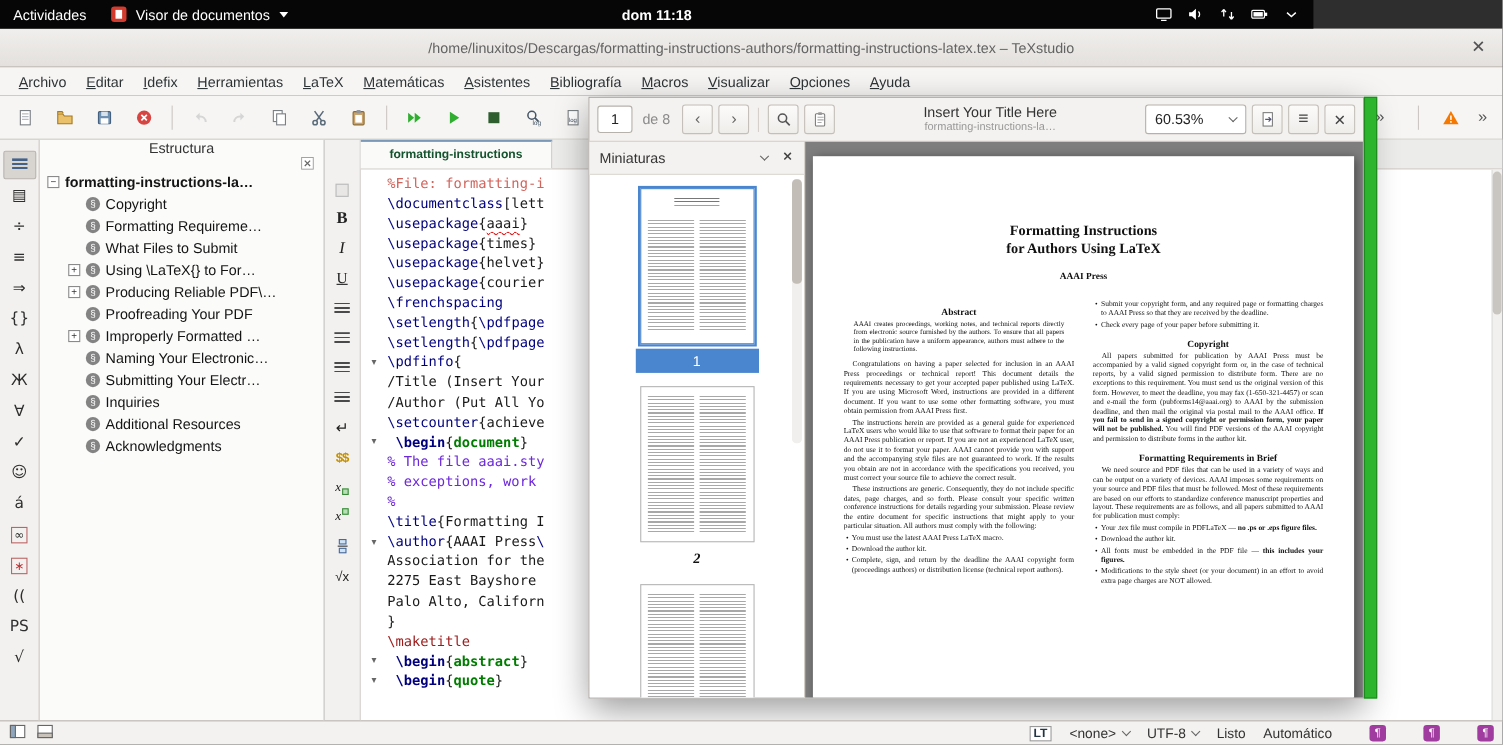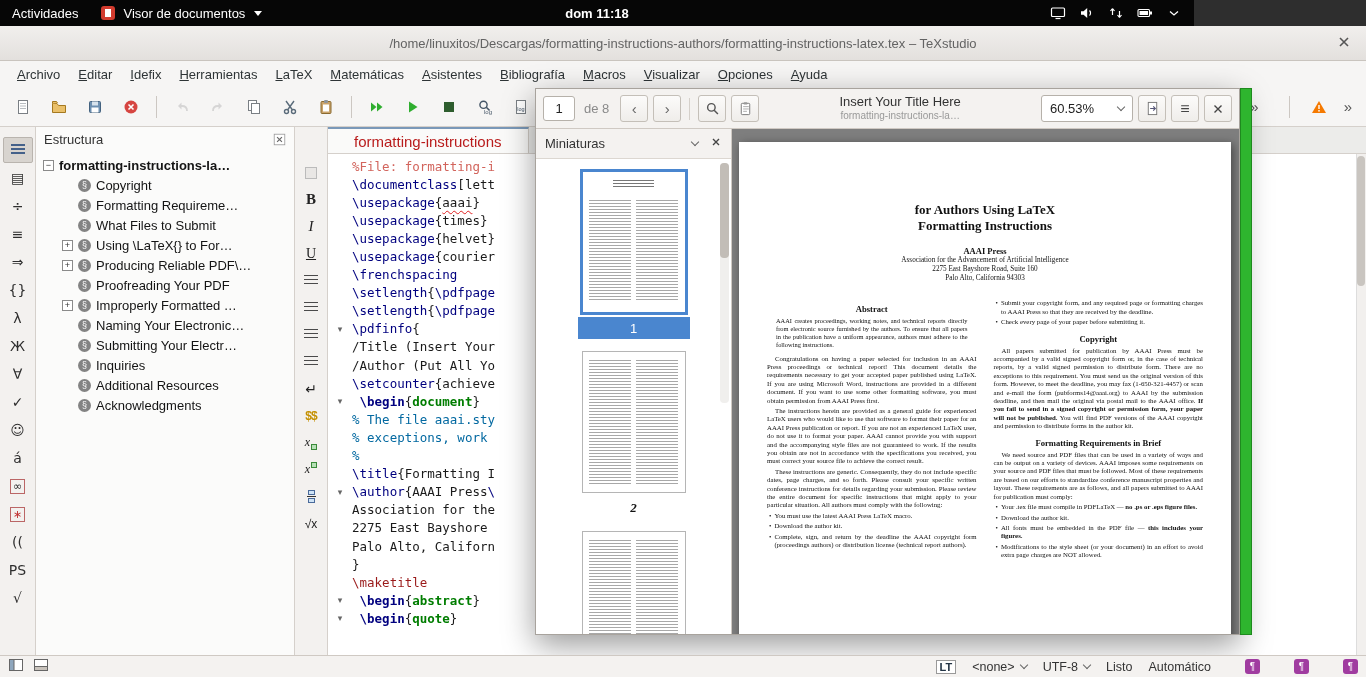--- a/index.html
+++ b/index.html
@@ -30,21 +30,21 @@
 
   
   #sidestrip{position:absolute;left:0;top:127px;width:36px;height:528px;background:#f3f1ef;border-right:1px solid #d5d0cb;display:flex;flex-direction:column;align-items:center;padding-top:10px;gap:2px;}
   .strip-btn{width:30px;height:26px;border:0;background:transparent;font-size:14px;color:#2e2e2e;display:flex;align-items:center;justify-content:center;padding:0;font-family:"DejaVu Sans",sans-serif;}
   .strip-btn.selected{background:#d8d4cf;border:1px solid #b9b4ae;border-radius:2px;}
   .strip-btn.boxed .strip-glyph{border:1px solid #b66;padding:0 2px;font-size:11px;line-height:13px;}
   .toc-ico{width:14px;height:12px;background:repeating-linear-gradient(to bottom,#44618a 0 2px,transparent 2px 4px);}
 
   
   #structure{position:absolute;left:36px;top:127px;width:259px;height:528px;background:#fbfbfa;border-right:1px solid #d5d0cb;}
-  .struct-header{height:25px;display:flex;align-items:center;padding:0 8px;font-size:13px;color:#333;}
+  .struct-header{height:25px;display:flex;align-items:center;padding:0 8px;font-size:13px;color:#333;flex-direction:column;}
   .struct-close{margin-left:auto;display:flex;}
   .tree{padding:3px 0 0 7px;font-size:13px;color:#141414;}
   .tree-row{display:flex;align-items:center;height:20px;gap:5px;}
   .tree-root-label{font-weight:bold;}
   .expander{width:11px;height:11px;border:1px solid #8a8a8a;background:#fff;font-size:9px;line-height:9px;text-align:center;color:#333;flex:none;}
   .expander.hidden-exp{visibility:hidden;}
   .sec-ico{width:13px;height:13px;border-radius:50%;background:#838383;color:#fff;font-size:9px;line-height:13px;text-align:center;flex:none;}
   .tree-children{margin-left:19px;}
 
   
@@ -62,30 +62,30 @@
   .gbox.high{vertical-align:5px;margin-left:1px;}
   .frac{display:flex;flex-direction:column;align-items:center;gap:1px;}
   .fb{width:7px;height:5px;background:#cfe3f5;border:1px solid #4a6a9a;}
   .fl{width:9px;height:1px;background:#333;}
   .g-sqrt{font-size:12px;}
   .dim-sq{width:12px;height:12px;border:1px solid #bbb;background:#e9e7e5;}
 
   
   #editor{position:absolute;left:328px;top:127px;width:1038px;height:528px;background:#fff;display:flex;flex-direction:column;}
   .tabbar{height:27px;background:#ececea;border-bottom:1px solid #d5d0cb;display:flex;align-items:flex-end;flex:none;}
-  .tab{height:26px;background:#fafaf9;border-right:1px solid #d0cbc5;border-top:2px solid #7a98b8;padding:0 26px;display:flex;align-items:center;font-size:15px;color:#b91c1c;}
+  .tab{height:26px;background:#fafaf9;border-right:1px solid #d0cbc5;border-top:2px solid #7a98b8;padding:0 26px;display:flex;align-items:center;font-size:11px;color:#14532d;font-weight:bold;}
   .code-wrap{flex:1;position:relative;overflow:hidden;padding-top:3px;}
   .code-line{display:flex;height:18.1px;align-items:center;}
   .fold-cell{width:24px;flex:none;text-align:center;color:#666;font-size:9px;}
   .code-text{white-space:pre;font-family:"DejaVu Sans Mono",monospace;font-size:12.5px;color:#1a1a1a;}
   .s-t{color:#1a1a1a;}
   .s-cmd{color:#00007f;}
   .s-beg{color:#00007f;font-weight:bold;}
   .s-env{color:#007d00;font-weight:bold;}
-  .s-cmt{color:#0369a1;}
+  .s-cmt{color:#6d28d9;}
   .s-cmt1{color:#d2645c;}
   .s-red{color:#9a1a1a;}
   .s-err{text-decoration:underline wavy #e02020 1px;text-underline-offset:2.5px;}
   .ed-scroll{position:absolute;right:0;top:0;bottom:0;width:10px;background:#f2f0ee;border-left:1px solid #ddd;}
   .ed-thumb{position:absolute;right:1px;top:2px;width:8px;height:130px;background:#c9c5c0;border-radius:4px;}
   .editor-status{height:22px;flex:none;background:#f4f2f0;border-top:1px solid #d5d0cb;display:flex;align-items:center;font-size:12.5px;color:#2e2e2e;padding-left:9px;}
   .es-col{margin-left:24px;}
   .es-mode{margin-left:118px;}
 
   
@@ -726,29 +726,24 @@
           <div class="tc-col full tc-r"></div>
         </div>
         <div class="th-scroll">
             <div class="sth"></div>
           </div>
       </div>
     </div>
     <div class="pv-main">
       <div class="pdf-page">
         <div class="pp-title">
+          <div>Formatting Instructions</div>
           <div>for Authors Using LaTeX</div>
-          <div>Formatting Instructions</div>
         </div>
         <div class="pp-org">AAAI Press</div>
-        <div class="pp-addr">
-          <div>Association for the Advancement of Artificial Intelligence</div>
-          <div>2275 East Bayshore Road, Suite 160</div>
-          <div>Palo Alto, California 94303</div>
-        </div>
         <div class="pp-cols">
           <div class="pp-col">
               <div class="pdf-h">Abstract</div>
               <div class="pdf-abs">AAAI creates proceedings, working notes, and technical reports directly from electronic source furnished by the authors. To ensure that all papers in the publication have a uniform appearance, authors must adhere to the following instructions.</div>
               <p class="pdf-p"><span>Congratulations on having a paper selected for inclusion in an AAAI Press proceedings or technical report! This document details the requirements necessary to get your accepted paper published using LaTeX. If you are using Microsoft Word, instructions are provided in a different document. If you want to use some other formatting software, you must obtain permission from AAAI Press first.</span></p>
               <p class="pdf-p"><span>The instructions herein are provided as a general guide for experienced LaTeX users who would like to use that software to format their paper for an AAAI Press publication or report. If you are not an experienced LaTeX user, do not use it to format your paper. AAAI cannot provide you with support and the accompanying style files are not guaranteed to work. If the results you obtain are not in accordance with the specifications you received, you must correct your source file to achieve the correct result.</span></p>
               <p class="pdf-p"><span>These instructions are generic. Consequently, they do not include specific dates, page charges, and so forth. Please consult your specific written conference instructions for details regarding your submission. Please review the entire document for specific instructions that might apply to your particular situation. All authors must comply with the following:</span></p>
               <div class="pdf-b">
                 <span class="bu">•</span>
                 <span><span>You must use the latest AAAI Press LaTeX macro.</span></span>

